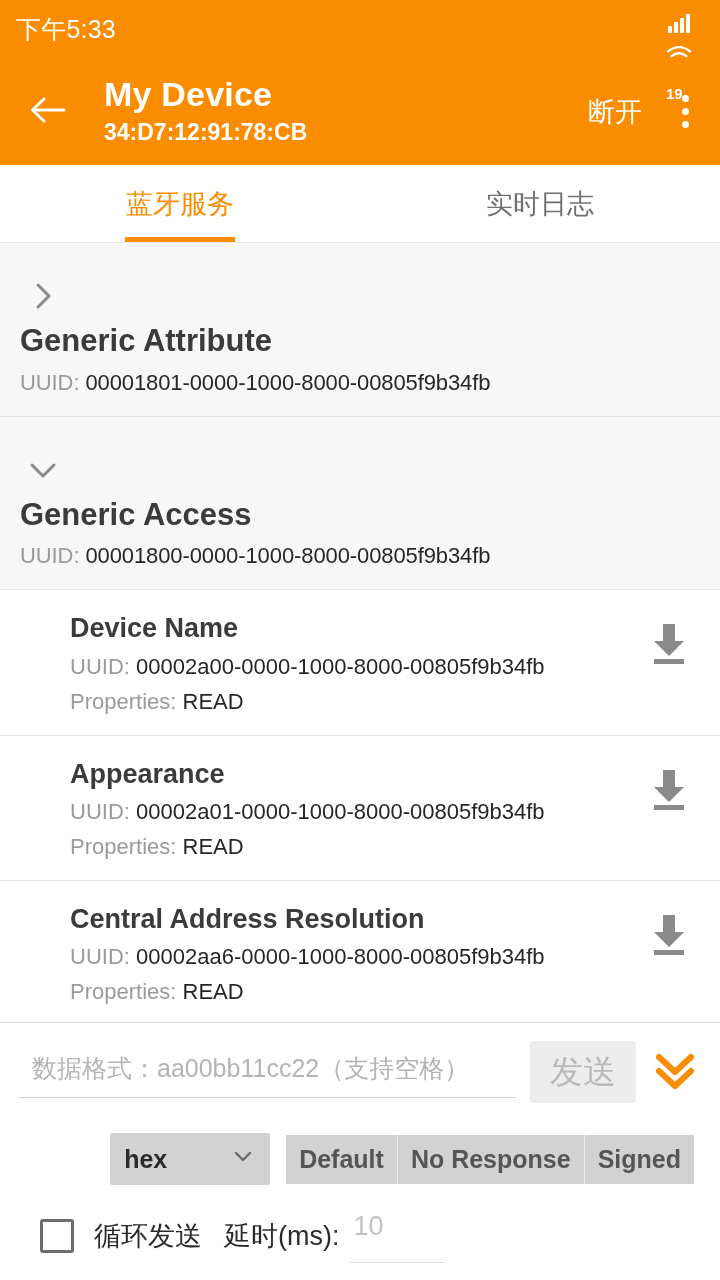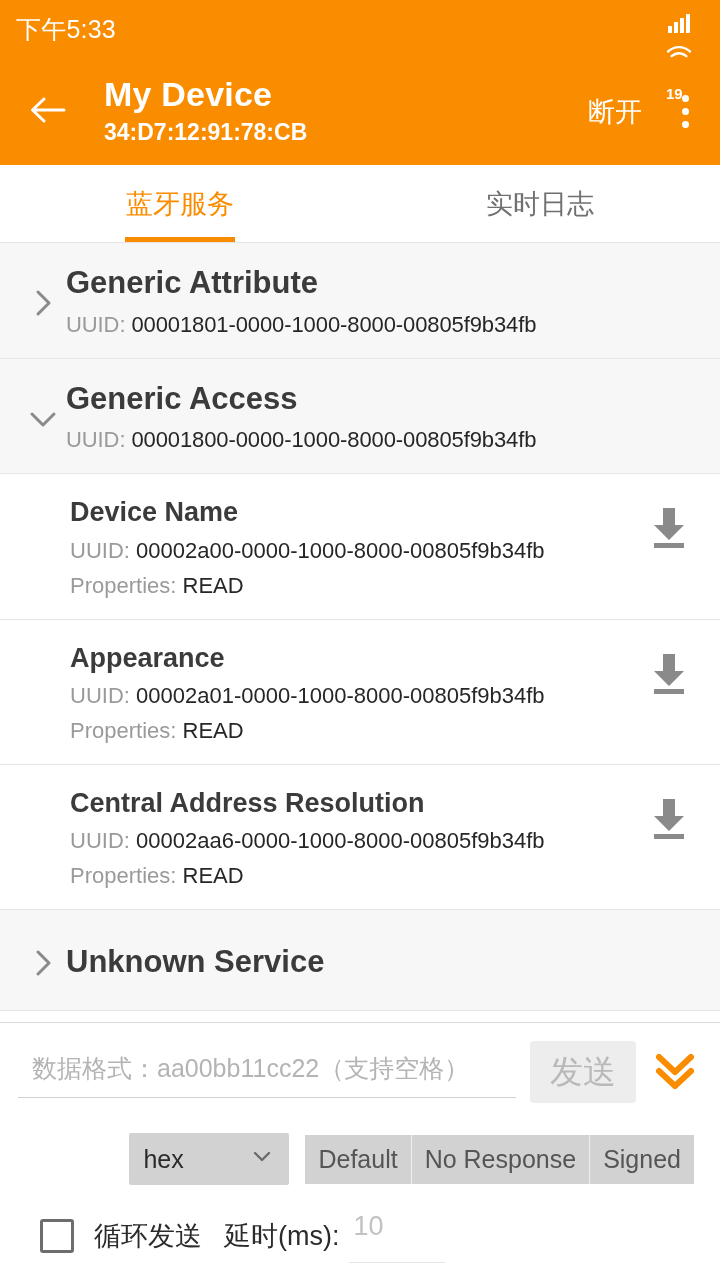--- a/index.html
+++ b/index.html
@@ -62,21 +62,21 @@
   .tab.active { color:#FA8C00; }
   .tab.active:after {
     content:""; position:absolute; bottom:0; left:50%; transform:translateX(-50%);
     width: 110px; height: 5px; background:#FA8C00;
   }
 
   
   .list { position:absolute; top:243px; left:0; right:0; bottom:0; background:#fff; }
   .service-row {
     background:#f7f7f7; border-bottom:1px solid #e6e6e6;
-    padding: 22px 20px 20px 20px; display:flex; align-items:center;
+    padding: 22px 20px 20px 20px; display:flex; align-items:flex-start;flex-direction:column;
   }
   .chev { flex:0 0 46px; width:46px; height:46px; margin-top:8px; }
   .service-text { flex:1; }
   .service-name { font-size: 31px; font-weight: bold; color:#3b3b3b; line-height:1.15; }
   .uuid-line { font-size: 22px; color:#262626; margin-top: 11px; letter-spacing:-.1px; }
   .uuid-line .lbl { color:#9a9a9a; }
 
   .char-row {
     background:#fff; border-bottom:1px solid #e6e6e6;
     padding: 22px 20px 20px 70px; display:flex; align-items:flex-start;
@@ -99,21 +99,21 @@
     outline:none; margin-right: 14px;
   }
   .data-input::placeholder { color:#b4b4b4; }
   .send-btn {
     width: 106px; height: 62px; background:#ededed; border:0; border-radius:4px;
     color:#b9b9b9; font-size: 33px; font-family: inherit; cursor:default;
   }
   .expand-btn { width:54px; height:54px; margin-left:12px; flex:0 0 54px; }
 
   .opts-row { display:flex; align-items:center; justify-content:flex-end;
-    margin-top: 30px; padding-right: 8px; }
+    margin-top: 30px; padding-right: 8px; font-weight: bold; }
   .fmt-select {
     width: 160px; height: 52px; background:#d2d2d2; border:0; border-radius:2px;
     display:flex; align-items:center; padding: 0 14px; justify-content:space-between;
   }
   .fmt-select span { font-size: 25px; color:#2b2b2b; }
   .seg { display:flex; margin-left: 16px; }
   .seg div {
     background:#d2d2d2; color:#555555; font-size: 25px;
     padding: 10px 13px; border-right:1px solid #efefef; white-space:nowrap;
   }

